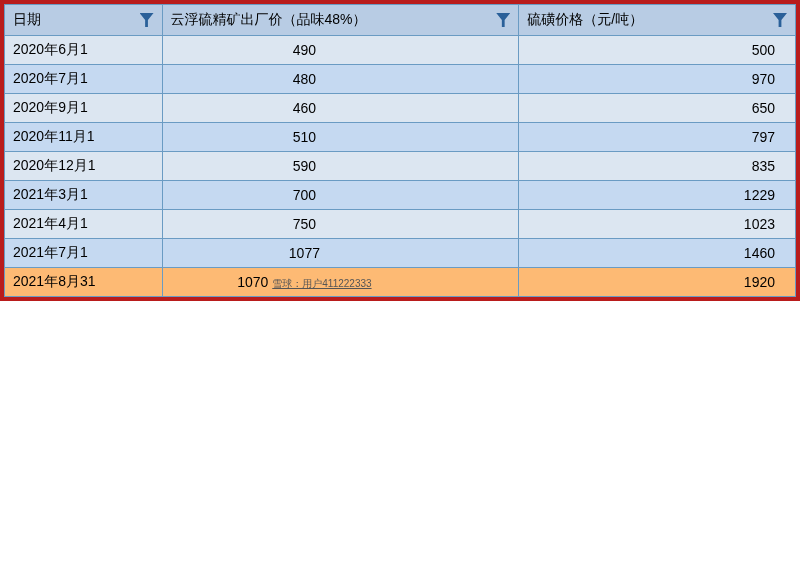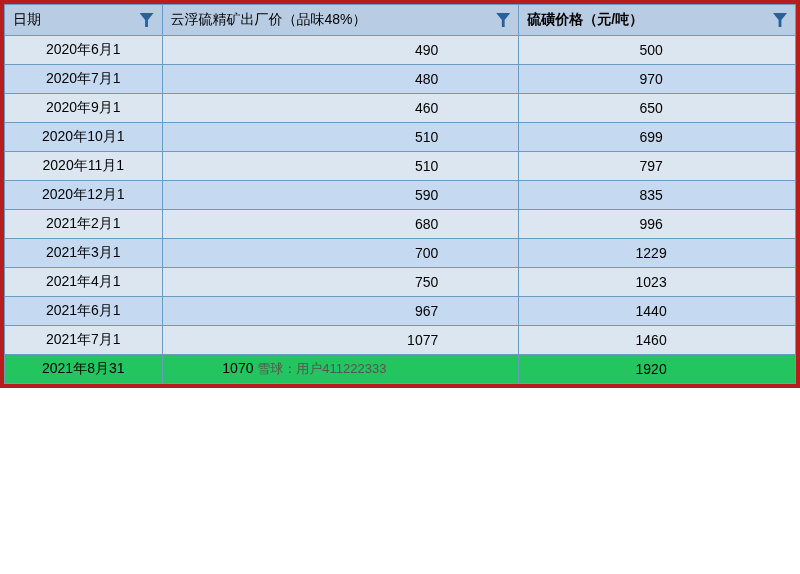--- a/index.html
+++ b/index.html
@@ -59,60 +59,60 @@
 
     tbody tr:nth-child(odd) {
       background-color: #dce6f1;
     }
 
     tbody tr:nth-child(even) {
       background-color: #c5d9f1;
     }
 
     tbody tr:last-child {
-      background-color: #22c55e;
+      background-color: #fdba74;
     }
 
     tbody td {
       border: 1px solid #6a9bc3;
       padding: 5px 8px;
       color: #000;
       font-size: 14px;
-      text-align: center;
     }
 
     .col-date {
       width: 160px;
     }
 
     .col-price1 {
       width: 360px;
-      text-align: right;
+      text-align: center;
       padding-right: 80px !important;
     }
 
     .col-price2 {
       width: 280px;
+      text-align: right;
       padding-right: 20px !important;
     }
 
     .th-date {
       width: 160px;
     }
     .th-price1 {
       width: 360px;
     }
     .th-price2 {
       width: 280px;
-      font-weight: bold;
     }
 
     .watermark {
-      font-size: 13px;
+      font-size: 10px;
       color: #555;
+      text-decoration: underline;
     }
   </style>
 </head>
 <body>
 
 <div class="table-container">
   <table>
     <thead>
       <tr>
         <th class="th-date">
@@ -145,53 +145,38 @@
           <td class="col-date">2020年7月1</td>
           <td class="col-price1">480</td>
           <td class="col-price2">970</td>
         </tr>
         <tr>
           <td class="col-date">2020年9月1</td>
           <td class="col-price1">460</td>
           <td class="col-price2">650</td>
         </tr>
         <tr>
-          <td class="col-date">2020年10月1</td>
-          <td class="col-price1">510</td>
-          <td class="col-price2">699</td>
-        </tr>
-        <tr>
           <td class="col-date">2020年11月1</td>
           <td class="col-price1">510</td>
           <td class="col-price2">797</td>
         </tr>
         <tr>
           <td class="col-date">2020年12月1</td>
           <td class="col-price1">590</td>
           <td class="col-price2">835</td>
         </tr>
         <tr>
-          <td class="col-date">2021年2月1</td>
-          <td class="col-price1">680</td>
-          <td class="col-price2">996</td>
-        </tr>
-        <tr>
           <td class="col-date">2021年3月1</td>
           <td class="col-price1">700</td>
           <td class="col-price2">1229</td>
         </tr>
         <tr>
           <td class="col-date">2021年4月1</td>
           <td class="col-price1">750</td>
           <td class="col-price2">1023</td>
-        </tr>
-        <tr>
-          <td class="col-date">2021年6月1</td>
-          <td class="col-price1">967</td>
-          <td class="col-price2">1440</td>
         </tr>
         <tr>
           <td class="col-date">2021年7月1</td>
           <td class="col-price1">1077</td>
           <td class="col-price2">1460</td>
         </tr>
         <tr>
           <td class="col-date">2021年8月31</td>
           <td class="col-price1" style="text-align: center; padding-right: 8px;"><span>1070 </span><span class="watermark">雪球：用户411222333</span></td>
           <td class="col-price2">1920</td>

